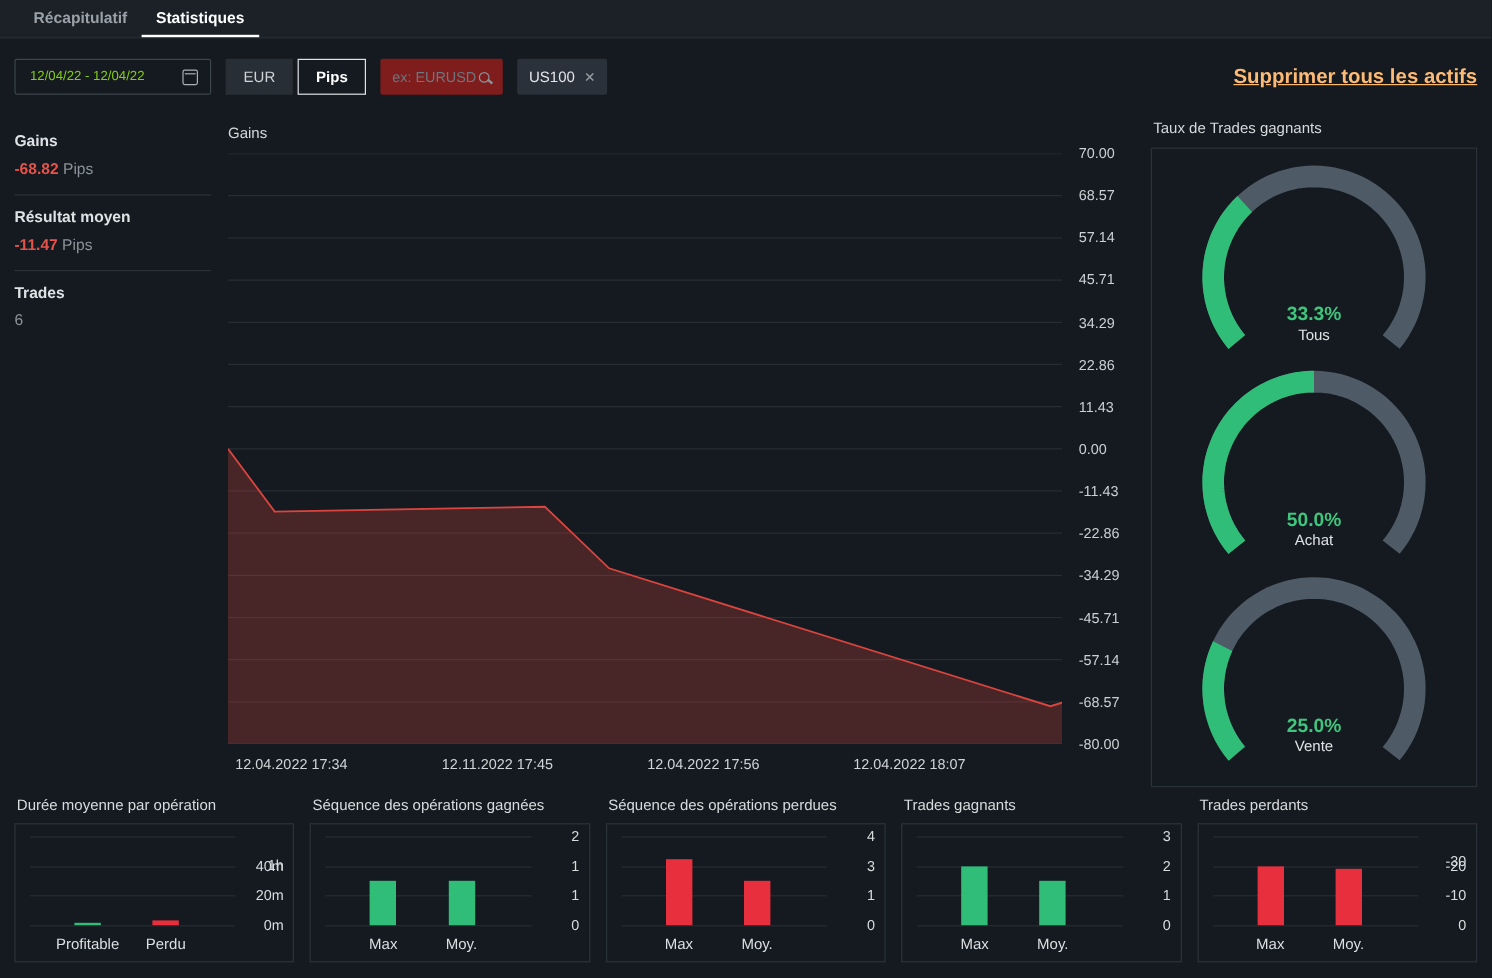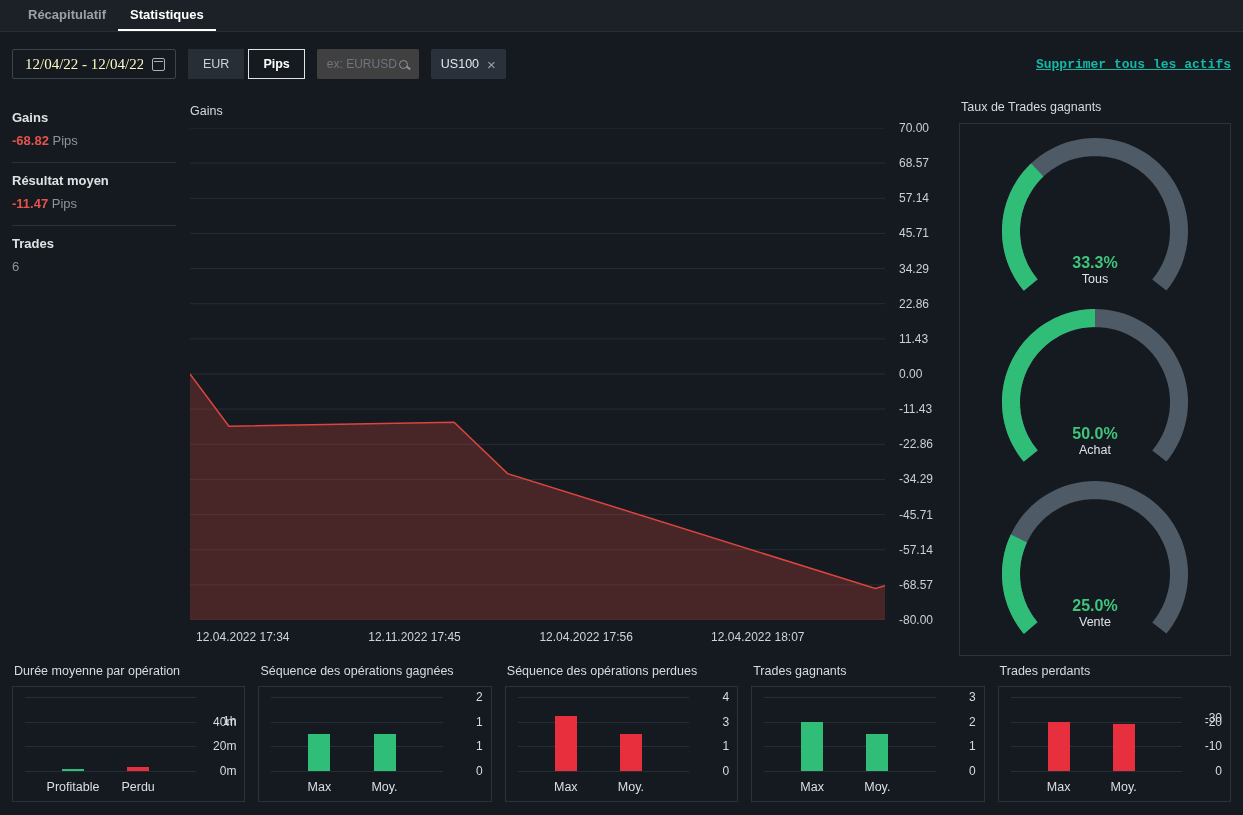--- a/index.html
+++ b/index.html
@@ -8,36 +8,36 @@
     background:#141a1f;color:#d6d9dc;
     font-family:"Liberation Sans",sans-serif;
   }
   
   .header{height:32px;background:#1b2127;border-bottom:1px solid #262d34;display:flex;align-items:stretch;padding-left:16px;box-sizing:border-box;}
   .tab{padding:0 12px;display:flex;align-items:center;font-size:13px;font-weight:700;color:#9aa1a8;cursor:pointer;border-bottom:2px solid transparent;}
   .tab.active{color:#ffffff;border-bottom-color:#ffffff;}
   
   .toolbar{position:absolute;top:48px;left:12px;right:12px;height:32px;display:flex;align-items:center;gap:12px;}
   .date-box{display:flex;align-items:center;justify-content:space-between;border:1px solid #3c444c;border-radius:2px;height:30px;padding:0 10px;width:164px;box-sizing:border-box;}
-  .date-input{background:transparent;border:none;outline:none;color:#fef9c3;font-size:15px;width:118px;font-family:Liberation Serif, serif;}
+  .date-input{background:transparent;border:none;outline:none;color:#84cc16;font-size:11px;width:118px;font-family:Liberation Sans, sans-serif;}
   .icon-cal{width:13px;height:13px;border:1.5px solid #a9b0b7;border-radius:2px;position:relative;box-sizing:border-box;flex:none;}
   .icon-cal::before{content:"";position:absolute;left:1px;right:1px;top:2px;height:1.5px;background:#a9b0b7;}
   .btn{height:30px;padding:0 14px;display:flex;align-items:center;font-size:12.5px;border-radius:0;cursor:pointer;box-sizing:border-box;}
   .btn-fill{background:#272e35;color:#cfd3d8;border:1px solid transparent;}
   .btn-outline{background:transparent;color:#ffffff;border:1px solid #dfe3e6;font-weight:700;}
   .group{display:flex;gap:4px;}
-  .search-box{display:flex;align-items:center;height:30px;background:#404040;border-radius:2px;padding:0 8px;width:102px;box-sizing:border-box;}
+  .search-box{display:flex;align-items:center;height:30px;background:#7f1d1d;border-radius:2px;padding:0 8px;width:102px;box-sizing:border-box;}
   .search-input{background:transparent;border:none;outline:none;color:#9aa1a8;font-size:12px;width:70px;font-family:inherit;}
   .search-input::placeholder{color:#6d757e;}
   .icon-search{width:9px;height:9px;border:1.5px solid #8a9198;border-radius:50%;position:relative;box-sizing:border-box;flex:none;}
   .icon-search::after{content:"";position:absolute;width:5px;height:1.5px;background:#8a9198;right:-4px;bottom:-1px;transform:rotate(40deg);}
   .chip{display:flex;align-items:center;gap:8px;background:#2a313a;border-radius:2px;height:30px;padding:0 10px;font-size:12.5px;color:#e3e6e9;}
   .chip-x{color:#9aa1a8;font-size:15px;cursor:pointer;line-height:1;}
   .spacer{flex:1;}
-  .danger-link{color:#14b8a6;font-size:13px;font-weight:700;text-decoration:underline;cursor:pointer;white-space:nowrap;font-family:Liberation Mono, monospace;}
+  .danger-link{color:#fdba74;font-size:17px;font-weight:700;text-decoration:underline;cursor:pointer;white-space:nowrap;}
   
   .main-row{position:absolute;left:12px;right:12px;top:100px;height:556px;display:flex;gap:12px;}
   .side{width:164px;flex:none;}
   .side-item{padding:10px 0 14px;border-bottom:1px solid #2a3138;}
   .side-item:last-child{border-bottom:none;}
   .side-label{font-size:13px;font-weight:700;color:#dfe2e5;margin-bottom:8px;}
   .side-value{font-size:13px;color:#8b939b;}
   .side-value .num-red{color:#e5534b;font-weight:700;}
   .chart-col{flex:1;position:relative;}
   .chart-title{position:absolute;top:4px;left:2px;font-size:12.5px;color:#d6d9dc;}

